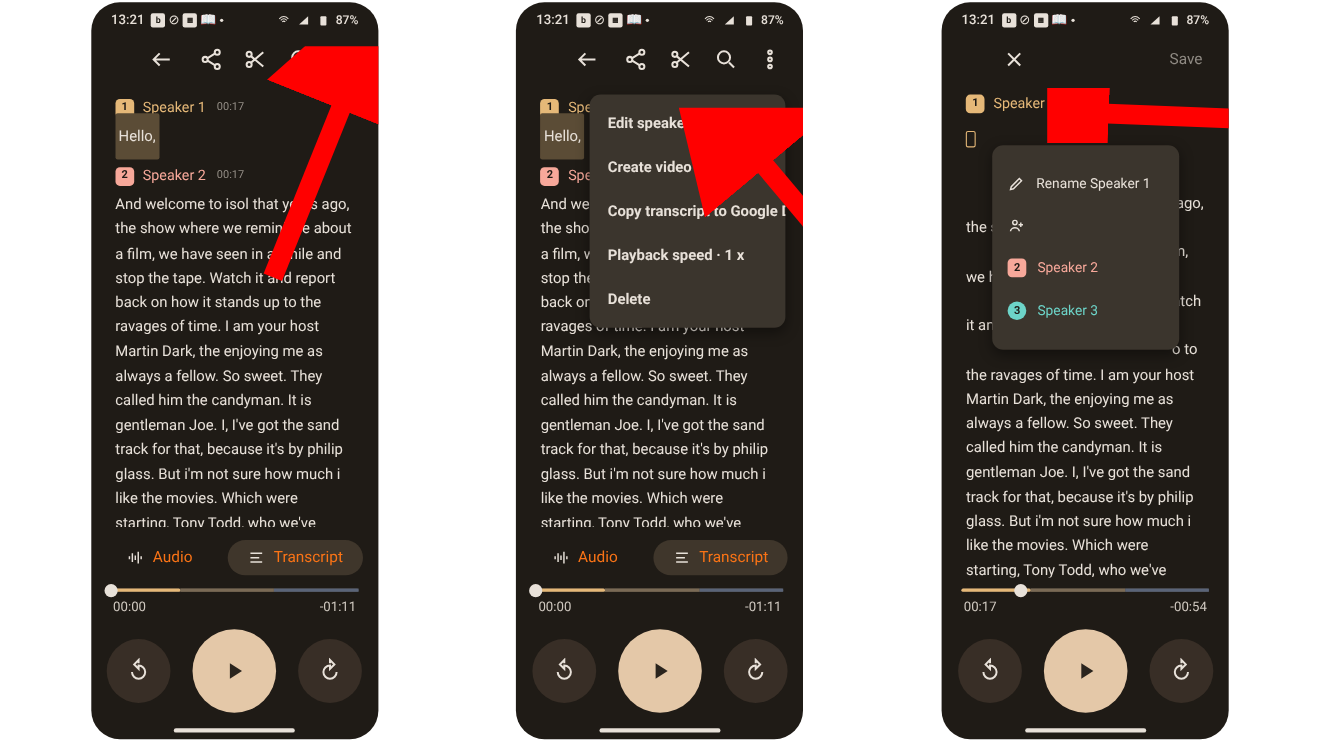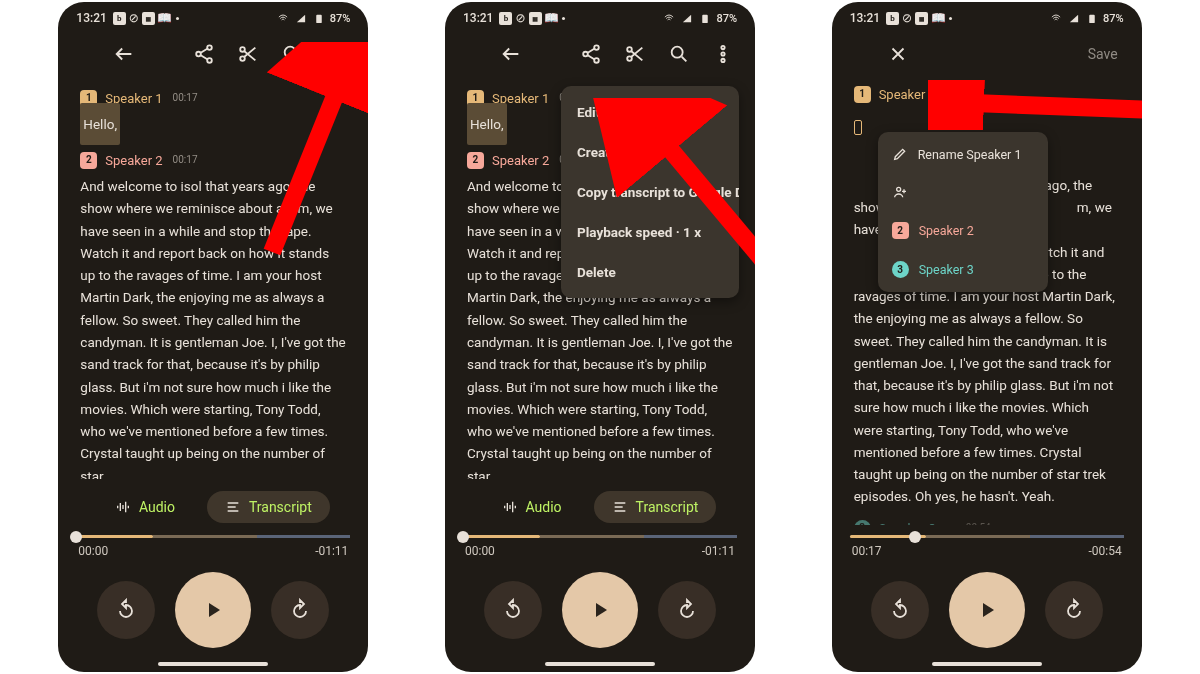--- a/index.html
+++ b/index.html
@@ -7,21 +7,21 @@
     background: #fff;
     font-family: -apple-system, Roboto, sans-serif;
     width: 1200px;
     height: 674px;
     display: flex;
     justify-content: space-around;
     align-items: center;
     padding: 2px 20px;
   }
   .phone {
-    width: 310px;
+    width: 261px;
     height: 670px;
     background: #1f1b16;
     border-radius: 26px;
     overflow: hidden;
     position: relative;
     color: #e8e1d9;
     display: flex;
     flex-direction: column;
   }
   .status-bar {
@@ -80,21 +80,21 @@
   .ts { font-size: 10px; color: #938d85; margin-left: 2px;}
   .hl { background: #5b4c36; padding: 13px 3px; border-radius: 2px;}
   .chev { color: #e5b878; font-size: 10px; margin-left: 2px;}
   .tabs {
     display: flex; gap: 14px; justify-content: center; align-items: center;
     padding: 12px 0 6px;
   }
   .tab {
     display: flex; align-items: center; gap: 8px;
     padding: 8px 18px; border-radius: 20px;
-    font-size: 14px; color: #bef264;
+    font-size: 14px; color: #f97316;
   }
   .tab.active { background: #3f362b; }
   .progress-wrap { padding: 6px 18px 0; }
   .progress {
     height: 3px; background: #4a433b; border-radius: 2px; position: relative;
   }
   .progress .seg1 { position:absolute; left:0; top:0; height:100%; width:28%; background:#e5b878; border-radius:2px;}
   .progress .seg2 { position:absolute; left:28%; top:0; height:100%; width:38%; background:#7a6a55;}
   .progress .seg3 { position:absolute; left:66%; top:0; height:100%; width:34%; background:#5a6478;}
   .progress .thumb { position:absolute; top:50%; transform:translate(-50%,-50%); width:12px; height:12px; background:#e8e1d9; border-radius:50%;}
@@ -126,21 +126,21 @@
     z-index:5;
     font-weight:bold;
   }
   .menu-item {
     padding: 12px 16px; font-size:13.5px; color:#e8e1d9; cursor:pointer;
     white-space: nowrap; overflow:hidden;
   }
   
   .spk-menu {
     position:absolute; top:130px; left:46px; width:170px;
-    background:#3b352d; border-radius:10px; padding:3px 0;
+    background:#3b352d; border-radius:10px; padding:16px 0;
     box-shadow:0 4px 12px rgba(0,0,0,.4);
     z-index:5;
   }
   .spk-item {
     padding: 11px 14px; font-size:12.5px; color:#e8e1d9; cursor:pointer;
     display:flex; align-items:center; gap:10px;
   }
   .spk-item svg { width:16px; height:16px; stroke:#e8e1d9; fill:none; stroke-width:2;}
   
   .arrow {

